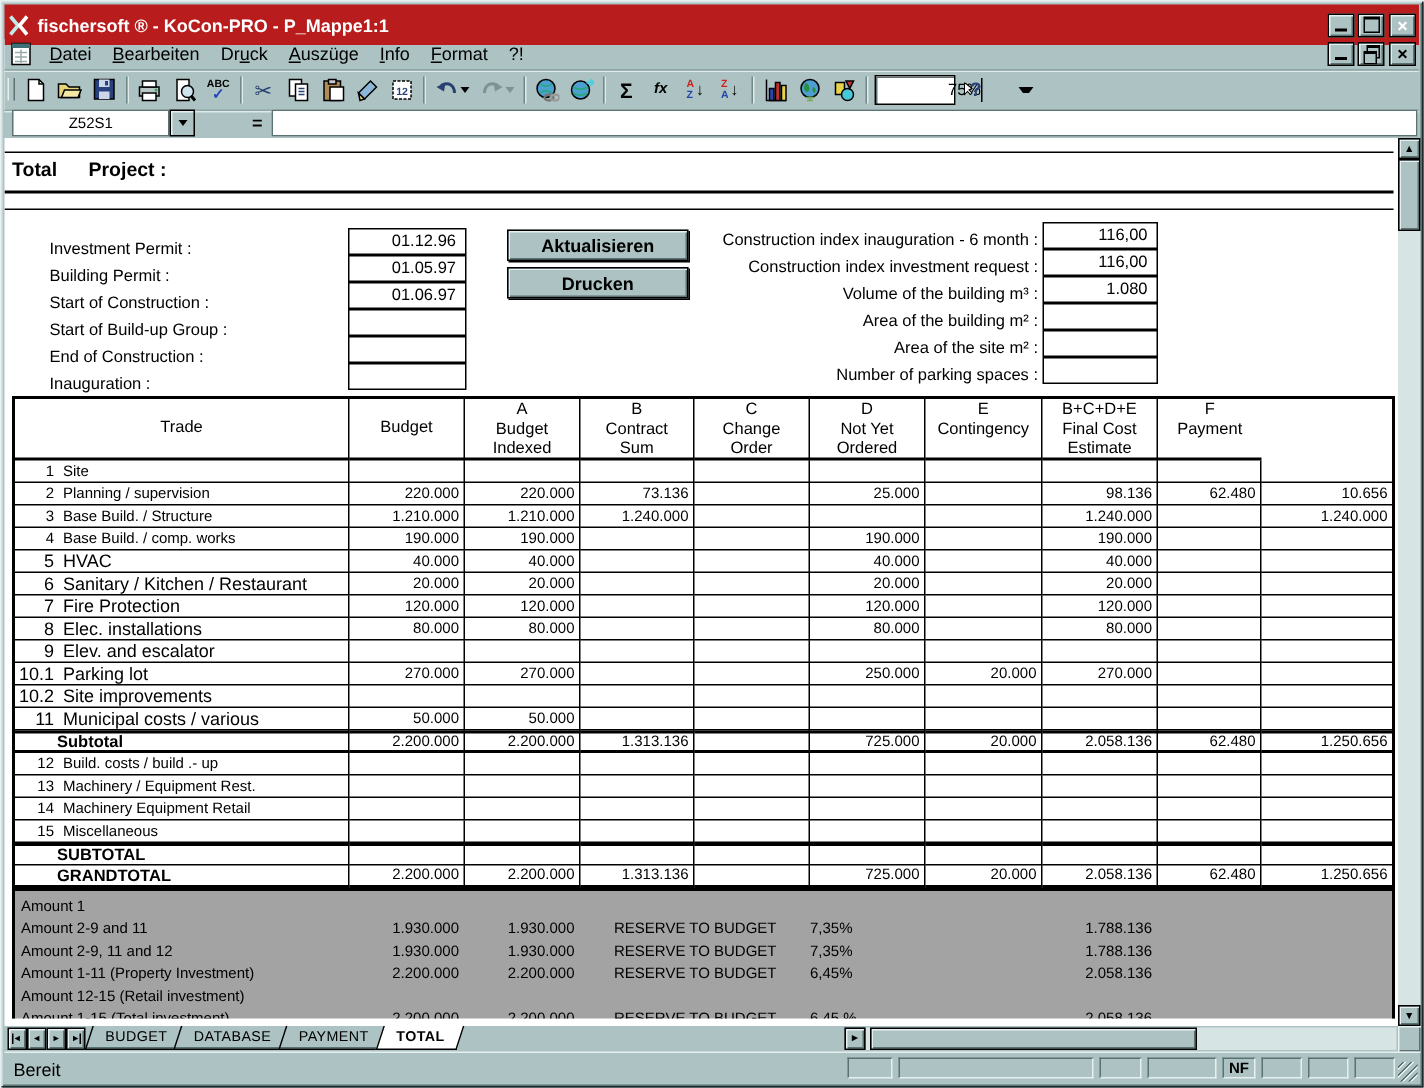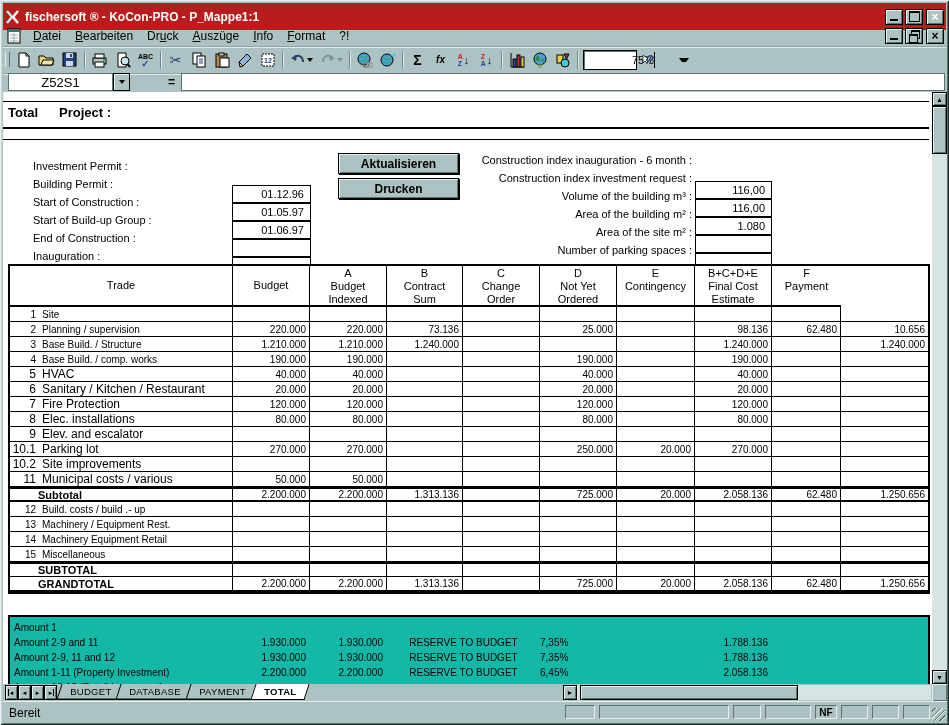--- a/index.html
+++ b/index.html
@@ -41,33 +41,33 @@
   .sorticon .lets{display:flex;flex-direction:column;font-size:7px;font-weight:bold;line-height:7px;}
   .sorticon .ar{font-size:11px;margin-left:1px;}
   #zoombox{width:52px;height:18px;background:#fff;border:1px solid #000;
            box-shadow:inset 1px 1px 0 #5a7272;display:flex;align-items:center;margin:0 2px;}
   #zoombox span{flex:1;padding-left:4px;font-size:11px;margin-left:44px;}
   #zoombox .zdd{width:14px;height:16px;background:#adc2c2;border-left:1px solid #000;
                 display:flex;align-items:center;justify-content:center;}
   
   #formulabar{left:3px;top:73px;right:3px;height:18px;display:flex;align-items:center;}
   #namebox{width:103px;height:16px;background:#fff;border:1px solid #5a7272;margin-left:5px;
-           display:flex;align-items:center;justify-content:center;font-size:13px;}
+           display:flex;align-items:center;justify-content:center;font-size:10px;}
   #namedd{width:15px;height:16px;background:#adc2c2;border:1px solid #000;
           box-shadow:inset 1px 1px 0 #e7f0f0;display:flex;align-items:center;justify-content:center;}
   #eqsign{font-weight:bold;margin:0 6px 0 38px;font-size:12px;}
   #formulainput{flex:1;height:16px;background:#fff;border:1px solid #5a7272;margin-right:1px;}
   
   #sheet{left:3px;top:92px;width:929px;height:592px;background:#fff;overflow:hidden;}
   .hline{position:absolute;left:0;width:926px;background:#000;height:1px;}
   #sheet-title-l{position:absolute;left:5px;top:13px;font-weight:bold;font-size:13px;}
   #sheet-title-r{position:absolute;left:56px;top:13px;font-weight:bold;font-size:13px;}
   .flabel{position:absolute;font-size:11px;}
   .fbox{position:absolute;width:78px;height:18px;border:1px solid #000;background:#fff;
-        display:flex;align-items:center;justify-content:flex-end;padding-right:6px;font-size:11px;box-sizing:border-box;margin-top:33px;}
+        display:flex;align-items:center;justify-content:flex-end;padding-right:6px;font-size:11px;box-sizing:border-box;}
   .fbox.left{width:79px;}
   .rlabel{position:absolute;width:350px;text-align:right;font-size:11px;}
   .pushbtn{position:absolute;left:335px;width:119px;height:19px;background:#adc2c2;
            border:1px solid #000;box-shadow:inset 1px 1px 0 #e7f0f0, inset -1px -1px 0 #5a7272, 1px 1px 0 #000;
            display:flex;align-items:center;justify-content:center;font-weight:bold;font-size:12px;}
   
   #table{position:absolute;left:5px;top:172px;width:922px;border:2px solid #000;box-sizing:border-box;background:#fff;}
   .grid{display:grid;grid-template-columns:223px 77px 77px 76px 77px 77px 78px 77px 69px 87px;}
   #thead .hc{border-right:1px solid #000;border-bottom:2px solid #000;height:41px;
              display:flex;flex-direction:column;align-items:center;font-size:11px;line-height:13px;
@@ -81,22 +81,22 @@
   .trow .c.n{justify-content:flex-end;padding-right:3px;font-size:10px;}
   .trow .trade .num{display:inline-block;width:26px;text-align:right;}
   .trow .trade .lbl{margin-left:6px;}
   .trow.sm .trade{font-size:10px;}
   .trow.lg .trade{font-size:12px;}
   .trow.boldrow .trade{font-weight:bold;font-size:11px;}
   .trow.boldrow .trade .lbl{margin-left:2px;}
   .trow.thick-top .c{border-top:2px solid #000;}
   .trow.thick-bottom .c{border-bottom:2px solid #000;}
   
-  #amounts{position:absolute;left:5px;top:523px;width:922px;height:87px;box-sizing:border-box;
-           border:2px solid #000;border-bottom:none;background:#14b8a6;overflow:hidden;padding-top:3px;}
+  #amounts{position:absolute;left:5px;top:500px;width:922px;height:87px;box-sizing:border-box;
+           border:2px solid #000;border-bottom:none;background:#a3a3a3;overflow:hidden;padding-top:3px;}
   .arow{display:grid;grid-template-columns:223px 77px 77px 76px 77px 77px 78px 77px 69px 87px;height:15px;align-items:center;}
   .arow .al{padding-left:4px;font-size:10px;white-space:nowrap;}
   .arow .an{text-align:right;padding-right:4px;font-size:10px;}
   .arow .note{grid-column:4 / span 2;text-align:center;font-size:10px;}
   .arow .pct{grid-column:6;padding-right:4px;font-size:10px;}
   .arow .fce{grid-column:8;text-align:right;padding-right:4px;font-size:10px;}
   
   #vscroll{left:932px;top:92px;width:15px;height:592px;background:#d7e4e4;}
   .sbtn{position:absolute;left:0;width:15px;height:14px;background:#adc2c2;border:1px solid #000;
         box-shadow:inset 1px 1px 0 #e7f0f0, inset -1px -1px 0 #5a7272;box-sizing:border-box;

